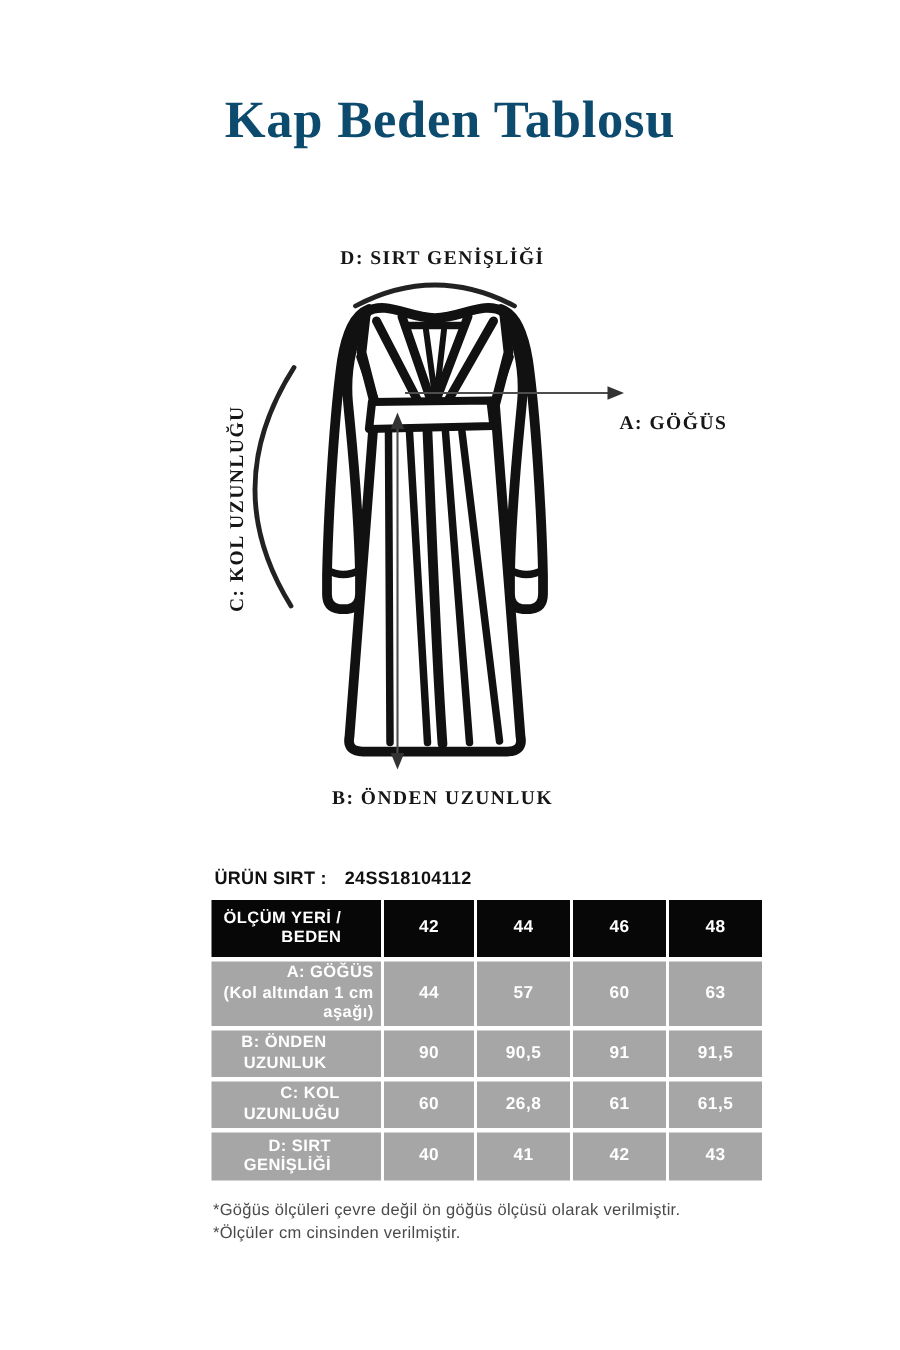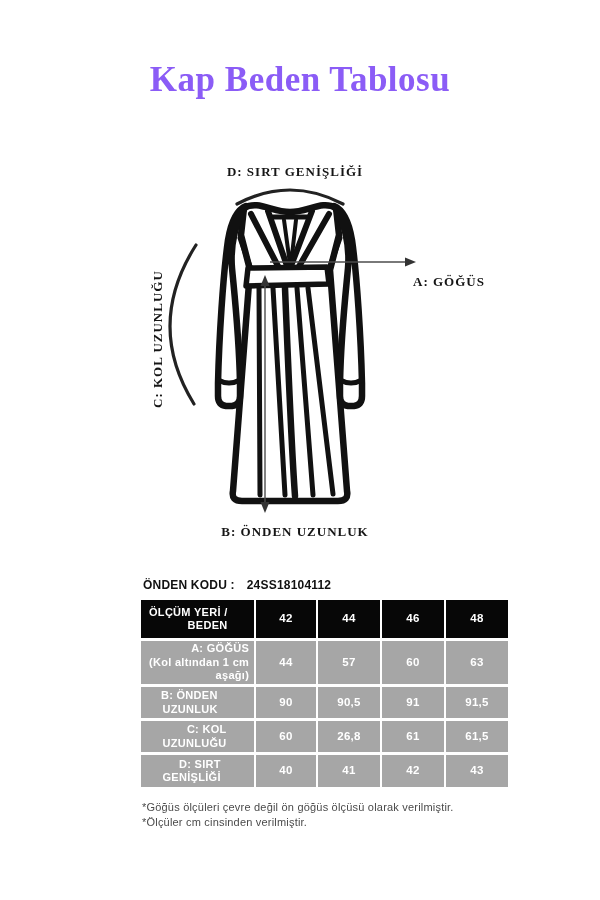--- a/index.html
+++ b/index.html
@@ -14,21 +14,21 @@
   .abs{position:absolute;}
 
   
   #title{
     left:0;top:60px;width:600px;
     text-align:center;
     font-family:"Liberation Serif",serif;
     font-weight:bold;
     font-size:35px;
     letter-spacing:0.5px;
-    color:#8b5cf6;
+    color:#0c4a6e;
   }
 
   
   .diag-label{
     font-family:"Liberation Serif",serif;
     font-weight:bold;
     font-size:13px;
     letter-spacing:1px;
     color:#161616;
     white-space:nowrap;
@@ -129,21 +129,21 @@
       <polygon points="125,363 120.5,352 129.5,352" fill="#333"></polygon>
     </g>
   </svg>
 
   <div id="label-d" class="abs diag-label">D: SIRT GENİŞLİĞİ</div>
   <div id="label-a" class="abs diag-label">A: GÖĞÜS</div>
   <div id="label-b" class="abs diag-label">B: ÖNDEN UZUNLUK</div>
   <div id="label-c" class="abs diag-label">C: KOL UZUNLUĞU</div>
 
   <div id="product-code" class="abs">
-    <span class="code-label">ÖNDEN KODU :</span><span class="code-value">24SS18104112</span>
+    <span class="code-label">ÜRÜN SIRT :</span><span class="code-value">24SS18104112</span>
   </div>
 
   <div id="size-table" class="abs">
 
     <div class="cell head label">ÖLÇÜM YERİ /
 BEDEN</div>
     <div class="cell head num">42</div>
     <div class="cell head num">44</div>
     <div class="cell head num">46</div>
     <div class="cell head num">48</div>

